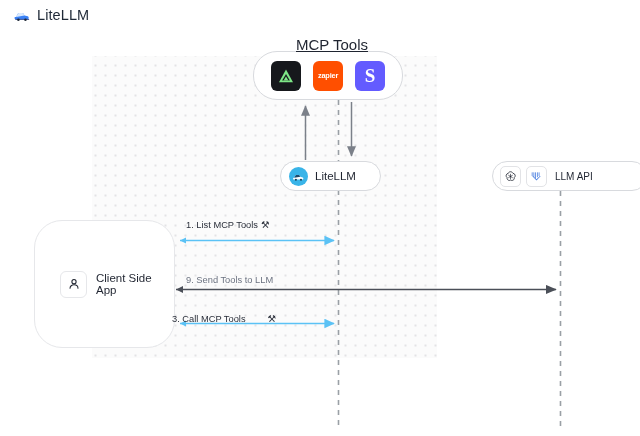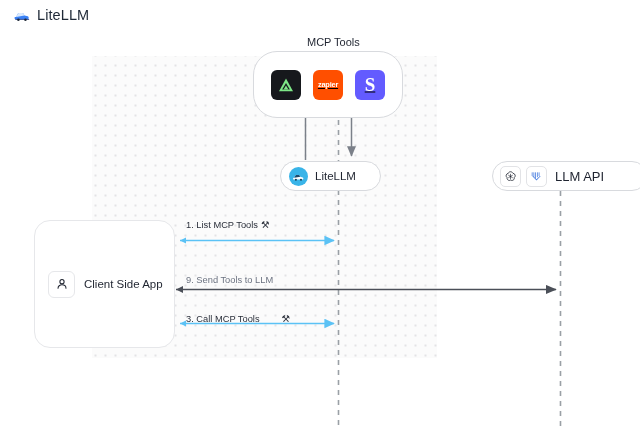--- a/index.html
+++ b/index.html
@@ -112,37 +112,37 @@
 
   
   .node {
     position: absolute;
     z-index: 20;
     box-sizing: border-box;
   }
 
   .mcp-title {
     position: absolute;
-    left: 307px; top: 36px;
-    font-size: 11px;
+    left: 296px; top: 36px;
+    font-size: 15px;
     color: #1f2430;
     z-index: 25;
+    text-decoration: underline;
   }
 
   .mcp-box {
     left: 253px; top: 51px;
-    width: 150px; height: 67px;
+    width: 150px; height: 49px;
     background: #ffffff;
     border: 1.2px solid #d8dade;
     border-radius: 24px;
     display: flex;
     align-items: center;
     justify-content: center;
     gap: 12px;
-    text-decoration: underline;
   }
   .tool-icon {
     width: 30px; height: 30px;
     border-radius: 6px;
     display: flex;
     align-items: center;
     justify-content: center;
     overflow: hidden;
     flex: none;
   }
@@ -206,34 +206,34 @@
     border-radius: 5px;
     border: 1px solid #e2e3e6;
     background: #ffffff;
     display: flex;
     align-items: center;
     justify-content: center;
     flex: none;
     overflow: hidden;
   }
   .llmapi-label {
-    font-size: 13px;
+    font-size: 10px;
     color: #1f2430;
     margin-left: 3px;
   }
 
   .client-node {
     left: 34px; top: 220px;
     width: 141px; height: 128px;
     background: #ffffff;
     border: 1.2px solid #e6e7ea;
-    border-radius: 16px;
-    display: flex;
-    align-items: center;
-    padding-left: 13px;
+    border-radius: 28px;
+    display: flex;
+    align-items: center;
+    padding-left: 25px;
     gap: 9px;
   }
   .client-badge {
     width: 25px; height: 25px;
     border-radius: 6px;
     border: 1px solid #e6e7ea;
     background: #ffffff;
     display: flex;
     align-items: center;
     justify-content: center;
@@ -389,18 +389,18 @@
 
   <div class="edge-label" style="left:186px; top:220px;">
     <span>1. List MCP Tools</span>
     <span class="tool-glyph">⚒</span>
   </div>
 
   <div class="edge-label muted" style="left:186px; top:275px;">
     <span>9. Send Tools to LLM</span>
   </div>
 
-  <div class="edge-label" style="left:186px; top:314px;gap:22px;">
+  <div class="edge-label" style="left:172px; top:314px;gap:22px;">
     <span>3. Call MCP Tools</span>
     <span class="tool-glyph">⚒</span>
   </div>
 
 </div>
 
 </body></html>

